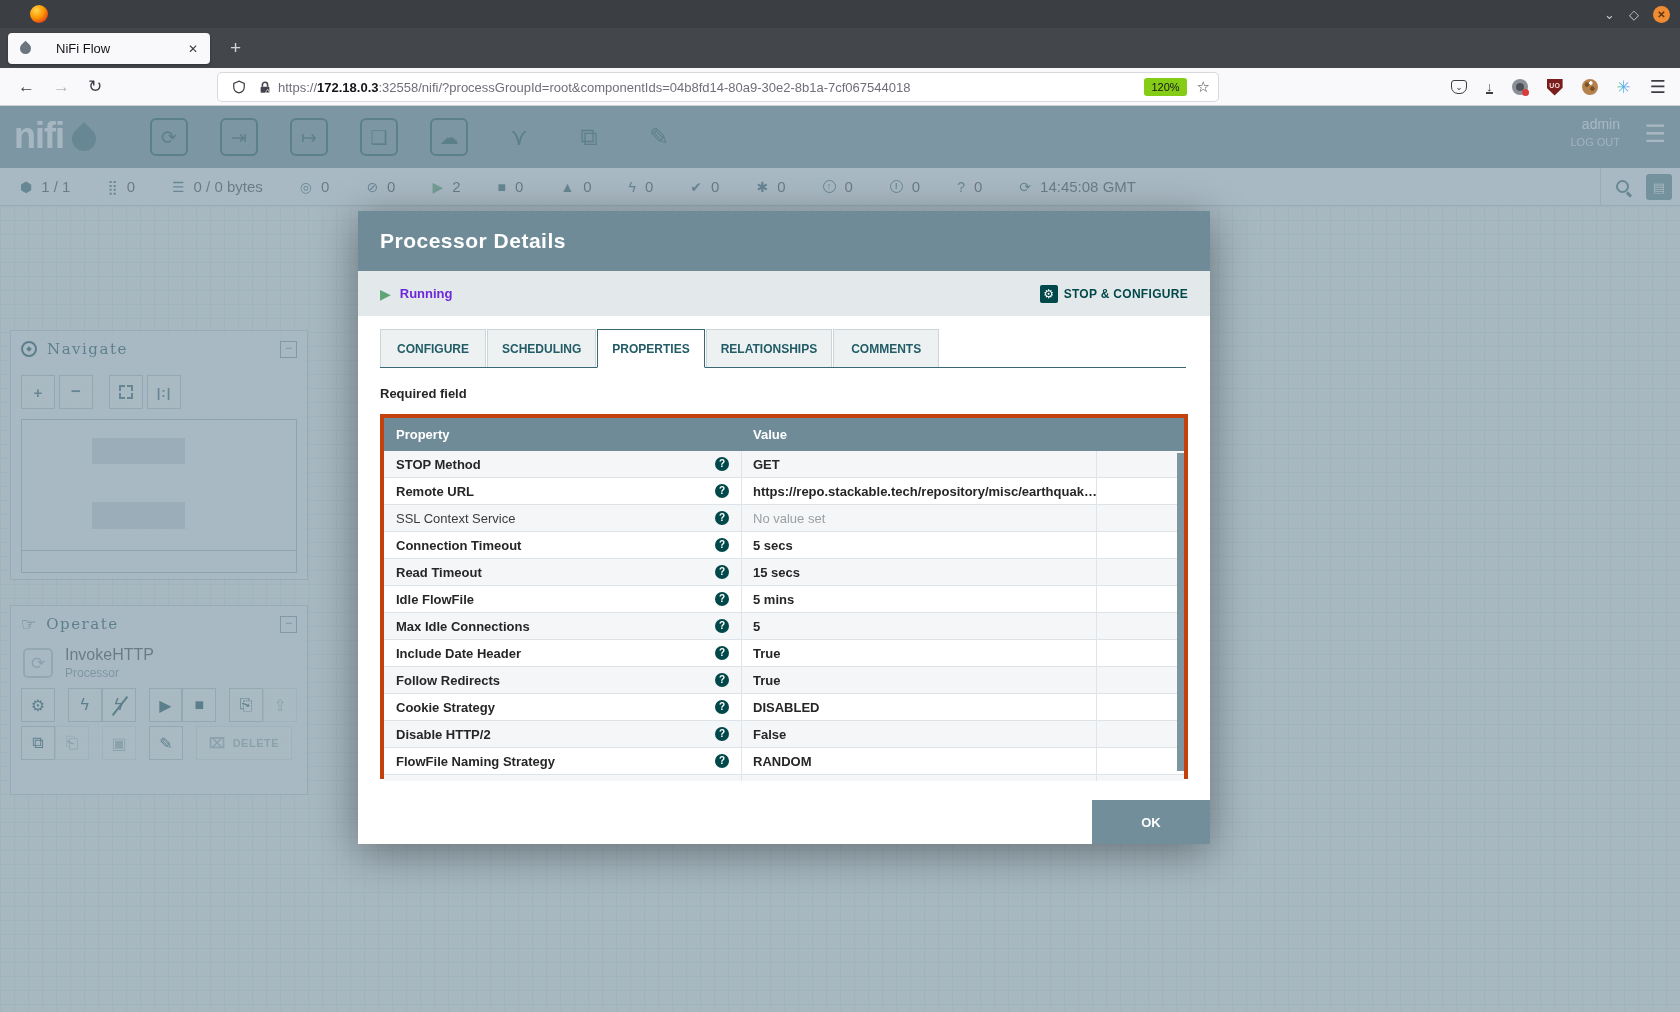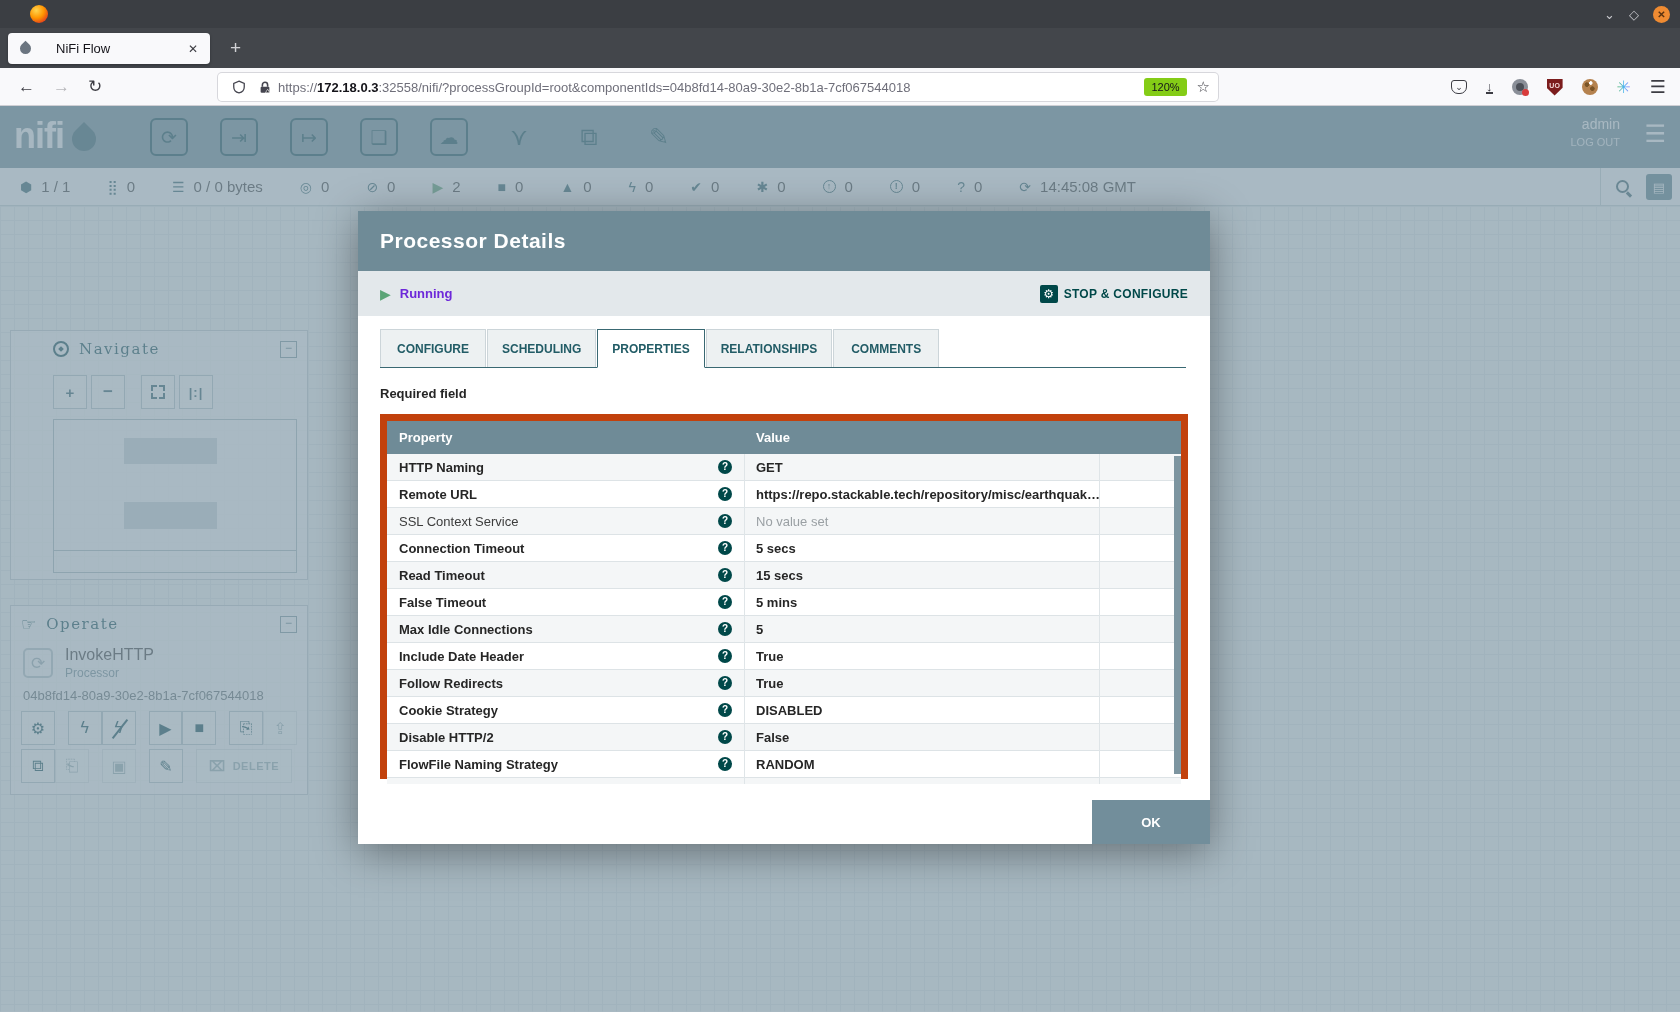--- a/index.html
+++ b/index.html
@@ -77,21 +77,21 @@
     background-size:14px 14px; }
 
   .side-panel { position:absolute; left:10px; width:298px; background:rgba(252,253,253,.75); border:1px solid #c3ced4; }
   .panel-head { height:36px; display:flex; align-items:center; padding:0 10px; gap:10px; }
   .panel-title { font-family:"DejaVu Serif", serif; font-size:15px; letter-spacing:1.5px; color:#0e4a54; }
   .panel-collapse { margin-left:auto; width:17px; height:17px; border:1.5px solid #7d98a3; color:#5b7f8b; font-size:12px; line-height:13px; text-align:center; }
   .compass { width:16px; height:16px; border:2px solid #0e4a54; border-radius:50%; position:relative; }
   .compass::after { content:''; position:absolute; left:4px; top:4px; width:4px; height:4px; background:#0e4a54; transform:rotate(45deg); }
   .hand-icon { color:#0e4a54; font-size:17px; }
 
-  .navigate { top:124px; height:250px;padding-left:32px; }
+  .navigate { top:124px; height:250px; }
   .nav-tools { display:flex; gap:4px; padding:8px 10px 4px; }
   .nav-btn2 { width:34px; height:34px; border:1px solid #b9c6cc; background:rgba(255,255,255,.5); color:#2e5f6b; font-size:17px; font-weight:bold; display:flex; align-items:center; justify-content:center; }
   .nav-btn2.spaced { margin-left:12px; }
   .fit-icon { width:14px; height:14px; background:
       linear-gradient(#2e5f6b,#2e5f6b) left top/6px 2px,
       linear-gradient(#2e5f6b,#2e5f6b) left top/2px 6px,
       linear-gradient(#2e5f6b,#2e5f6b) right top/6px 2px,
       linear-gradient(#2e5f6b,#2e5f6b) right top/2px 6px,
       linear-gradient(#2e5f6b,#2e5f6b) left bottom/6px 2px,
       linear-gradient(#2e5f6b,#2e5f6b) left bottom/2px 6px,
@@ -136,21 +136,21 @@
   .sc-label { font-size:12px; font-weight:bold; color:#004849; letter-spacing:.3px; }
 
   .dlg-body { position:relative; height:528px; }
   .tabs { position:absolute; left:22px; top:13px; display:flex; height:39px; }
   .tabs::after { content:''; position:absolute; left:0; right:-808px; bottom:0; height:1px; background:#396872; width:806px; }
   .tab-item { min-width:106px; padding:0 14px; height:39px; display:flex; align-items:center; justify-content:center; font-size:12px; font-weight:bold; color:#225c66; background:#edf1f2; border:1px solid #ccd5d9; margin-right:1px; position:relative; }
   .tab-item.active { background:#fff; border:1px solid #396872; border-bottom:1px solid #fff; z-index:2; }
 
   .required-label { position:absolute; left:22px; top:70px; font-size:13px; font-weight:bold; color:#262626; }
 
-  .ptable { position:absolute; left:22px; top:98px; width:808px; height:365px; border:7px solid #c2410c; }
+  .ptable { position:absolute; left:22px; top:98px; width:808px; height:365px; border:4px solid #c2410c; }
   .thead { height:33px; background:#6f8b97; display:flex; align-items:center; }
   .th-prop { width:357px; padding-left:12px; color:#fff; font-size:13px; font-weight:bold; }
   .th-val { padding-left:12px; color:#fff; font-size:13px; font-weight:bold; }
   .tbody { position:relative; height:330px; overflow:hidden; }
   .vline { position:absolute; top:0; bottom:0; width:1px; background:#dfe5e8; z-index:3; }
   .vline1 { left:357px; } .vline2 { left:712px; }
   .t-row { height:27px; display:flex; align-items:center; border-bottom:1px solid #dde3e6; background:#fff; }
   .t-row:nth-child(even) { background:#f4f6f7; }
   .t-prop { width:357px; position:relative; padding-left:12px; display:flex; align-items:center; }
   .t-prop-text { font-size:13px; color:#3c3c3c; }
@@ -378,21 +378,20 @@
         <span class="panel-title">Operate</span>
         <span class="panel-collapse">−</span>
       </div>
       <div class="op-comp">
         <span class="op-proc-icon">⟳</span>
         <span>
           <div class="op-name">InvokeHTTP</div>
           <div class="op-type">Processor</div>
         </span>
       </div>
-      <div class="op-id">04b8fd14-80a9-30e2-8b1a-7cf067544018</div>
       <div class="op-rows">
         <div class="op-row">
 
             <div class="op-btn">
               <span class="op-glyph">⚙</span>
             </div>
 
             <div class="op-btn gap">
               <span class="op-glyph">ϟ</span>
             </div>
@@ -483,21 +482,21 @@
           <span class="th-prop">Property</span>
           <span class="th-val">Value</span>
         </div>
         <div class="tbody">
           <span class="vline vline1"></span>
           <span class="vline vline2"></span>
           <span class="scroll-thumb"></span>
 
             <div class="t-row">
               <div class="t-prop">
-                <span class="t-prop-text req">HTTP Naming</span>
+                <span class="t-prop-text req">STOP Method</span>
                 <span class="help-icon">?</span>
               </div>
               <div class="t-val"><span>GET</span></div>
             </div>
 
             <div class="t-row">
               <div class="t-prop">
                 <span class="t-prop-text req">Remote URL</span>
                 <span class="help-icon">?</span>
               </div>
@@ -523,21 +522,21 @@
             <div class="t-row">
               <div class="t-prop">
                 <span class="t-prop-text req">Read Timeout</span>
                 <span class="help-icon">?</span>
               </div>
               <div class="t-val"><span>15 secs</span></div>
             </div>
 
             <div class="t-row">
               <div class="t-prop">
-                <span class="t-prop-text req">False Timeout</span>
+                <span class="t-prop-text req">Idle FlowFile</span>
                 <span class="help-icon">?</span>
               </div>
               <div class="t-val"><span>5 mins</span></div>
             </div>
 
             <div class="t-row">
               <div class="t-prop">
                 <span class="t-prop-text req">Max Idle Connections</span>
                 <span class="help-icon">?</span>
               </div>

